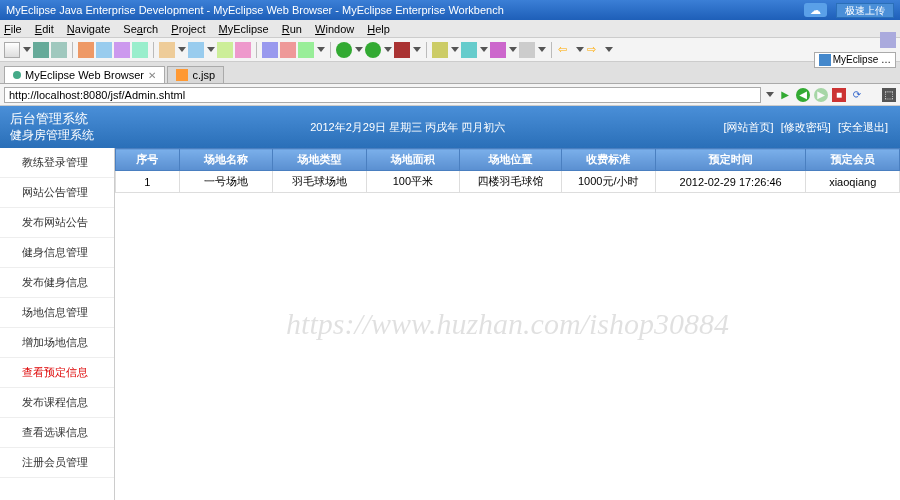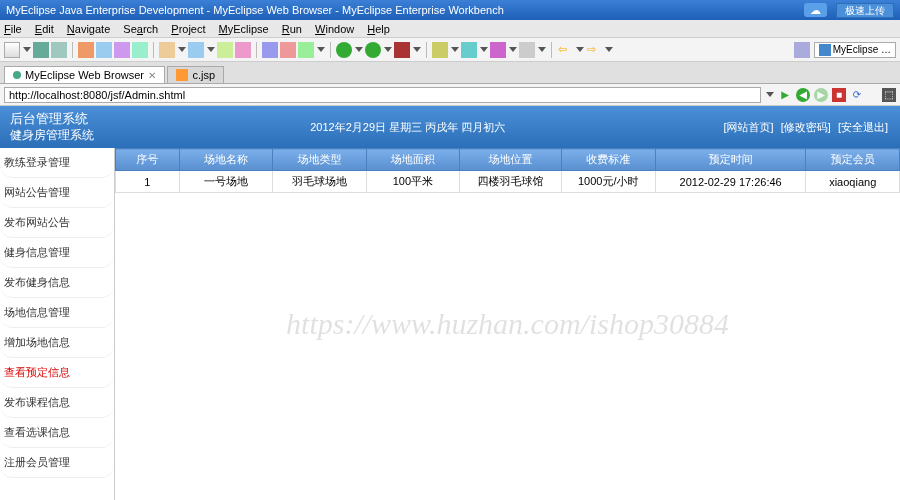--- a/index.html
+++ b/index.html
@@ -9,47 +9,47 @@
 .titlebar .cloud { background: #5aa0e8; padding: 1px 6px; border-radius: 3px; margin-right: 6px; }
 .titlebar .upload { background: #4a8fd8; padding: 1px 8px; border: 1px solid #2a6fb8; font-size: 10px; }
 
 .menubar { background: #e8e8e8; height: 18px; line-height: 18px; padding: 0 4px; border-bottom: 1px solid #ccc; font-size: 11px; }
 .menubar span { margin-right: 10px; cursor: pointer; }
 .menubar span u { text-decoration: underline; }
 
 .toolbar { background: #f4f4f4; height: 24px; display: flex; align-items: center; padding: 0 4px; border-bottom: 1px solid #ccc; gap: 2px; }
 .toolbar .icon { width: 16px; height: 16px; display: inline-block; border: 1px solid transparent; }
 .toolbar .sep { width: 1px; height: 16px; background: #bbb; margin: 0 3px; }
-.toolbar .right { margin-left: auto; display: flex; align-items: flex-end; gap: 4px; }
+.toolbar .right { margin-left: auto; display: flex; align-items: flex-end; gap: 4px; flex-direction: column; }
 .toolbar .myeclipse-btn { border: 1px solid #aaa; padding: 1px 4px; font-size: 10px; background: #fff; display:flex; align-items:center; gap:2px;}
 
 .tabs { background: #e0e0e0; height: 22px; display: flex; align-items: flex-end; padding: 0 4px; border-bottom: 1px solid #aaa; gap: 2px; }
 .tab { background: #fff; border: 1px solid #aaa; border-bottom: none; padding: 2px 8px; font-size: 11px; display: flex; align-items: center; gap: 4px; }
 .tab.inactive { background: #d8d8d8; }
 .tab .close { font-size: 10px; color: #888; cursor: pointer; }
 .tab .dot { width:8px; height:8px; border-radius:50%; background:#4a8; display:inline-block;}
 
 .urlbar { background: #f4f4f4; height: 22px; display: flex; align-items: center; padding: 0 4px; border-bottom: 1px solid #ccc; gap: 4px; }
 .urlbar input { flex: 1; height: 16px; font-size: 11px; padding: 0 4px; border: 1px solid #aaa; }
 .urlbar .navicon { width: 14px; height: 14px; display: inline-flex; align-items: center; justify-content: center; font-size: 10px; }
 
 .banner { background: linear-gradient(#4a8fd8, #2a6fb8); color: #fff; height: 42px; display: flex; align-items: center; justify-content: space-between; padding: 0 10px; position: absolute; left: 0; right: 0; top: 106px; z-index: 0; }
 .banner .left { font-size: 12px; line-height: 1.3; }
 .banner .title1 { font-size: 13px; font-weight: normal; }
 .banner .right a { color: #fff; text-decoration: none; margin: 0 2px; font-size: 11px; }
 
 .body-wrap { position: absolute; top: 148px; left: 0; right: 0; bottom: 0; display: flex; }
 
 .sidebar { width: 115px; background: #fff; border-right: 1px solid #ccc; overflow-y: auto; }
-.sidebar .item { padding: 7px 4px; border-bottom: 1px solid #eee; font-size: 11px; cursor: pointer; color: #333; border-radius: 13px; }
+.sidebar .item { padding: 7px 22px; border-bottom: 1px solid #eee; font-size: 11px; cursor: pointer; color: #333; }
 .sidebar .item.red { color: #d00; }
 
 .main { flex: 1; background: #fff; padding: 0; position: relative; }
 table { width: 100%; border-collapse: collapse; font-size: 11px; }
-th { background: linear-gradient(#7aafea, #5a8fd0); color: #fff; padding: 3px 12px; border: 1px solid #4a7fc0; font-weight: normal; white-space:nowrap;}
+th { background: linear-gradient(#7aafea, #5a8fd0); color: #fff; padding: 3px 12px; border: 1px solid #4a7fc0; font-weight: bold; white-space:nowrap;}
 td { padding: 3px 4px; border: 1px solid #ddd; text-align: center; white-space:nowrap;}
 tbody tr { background: #fff; }
 
 .watermark { position: absolute; top: 50%; left: 50%; transform: translate(-50%, -50%); font-size: 30px; color: rgba(0,0,0,0.12); font-style: italic; pointer-events: none; white-space: nowrap; font-family: Georgia, serif;}
 
 .ico { display:inline-block; width:12px; height:12px; }
 .tri { width:0; height:0; border-left:4px solid transparent; border-right:4px solid transparent; border-top:5px solid #555; display:inline-block; margin-left:1px; vertical-align:middle;}
 </style>
 </head>
 <body>

